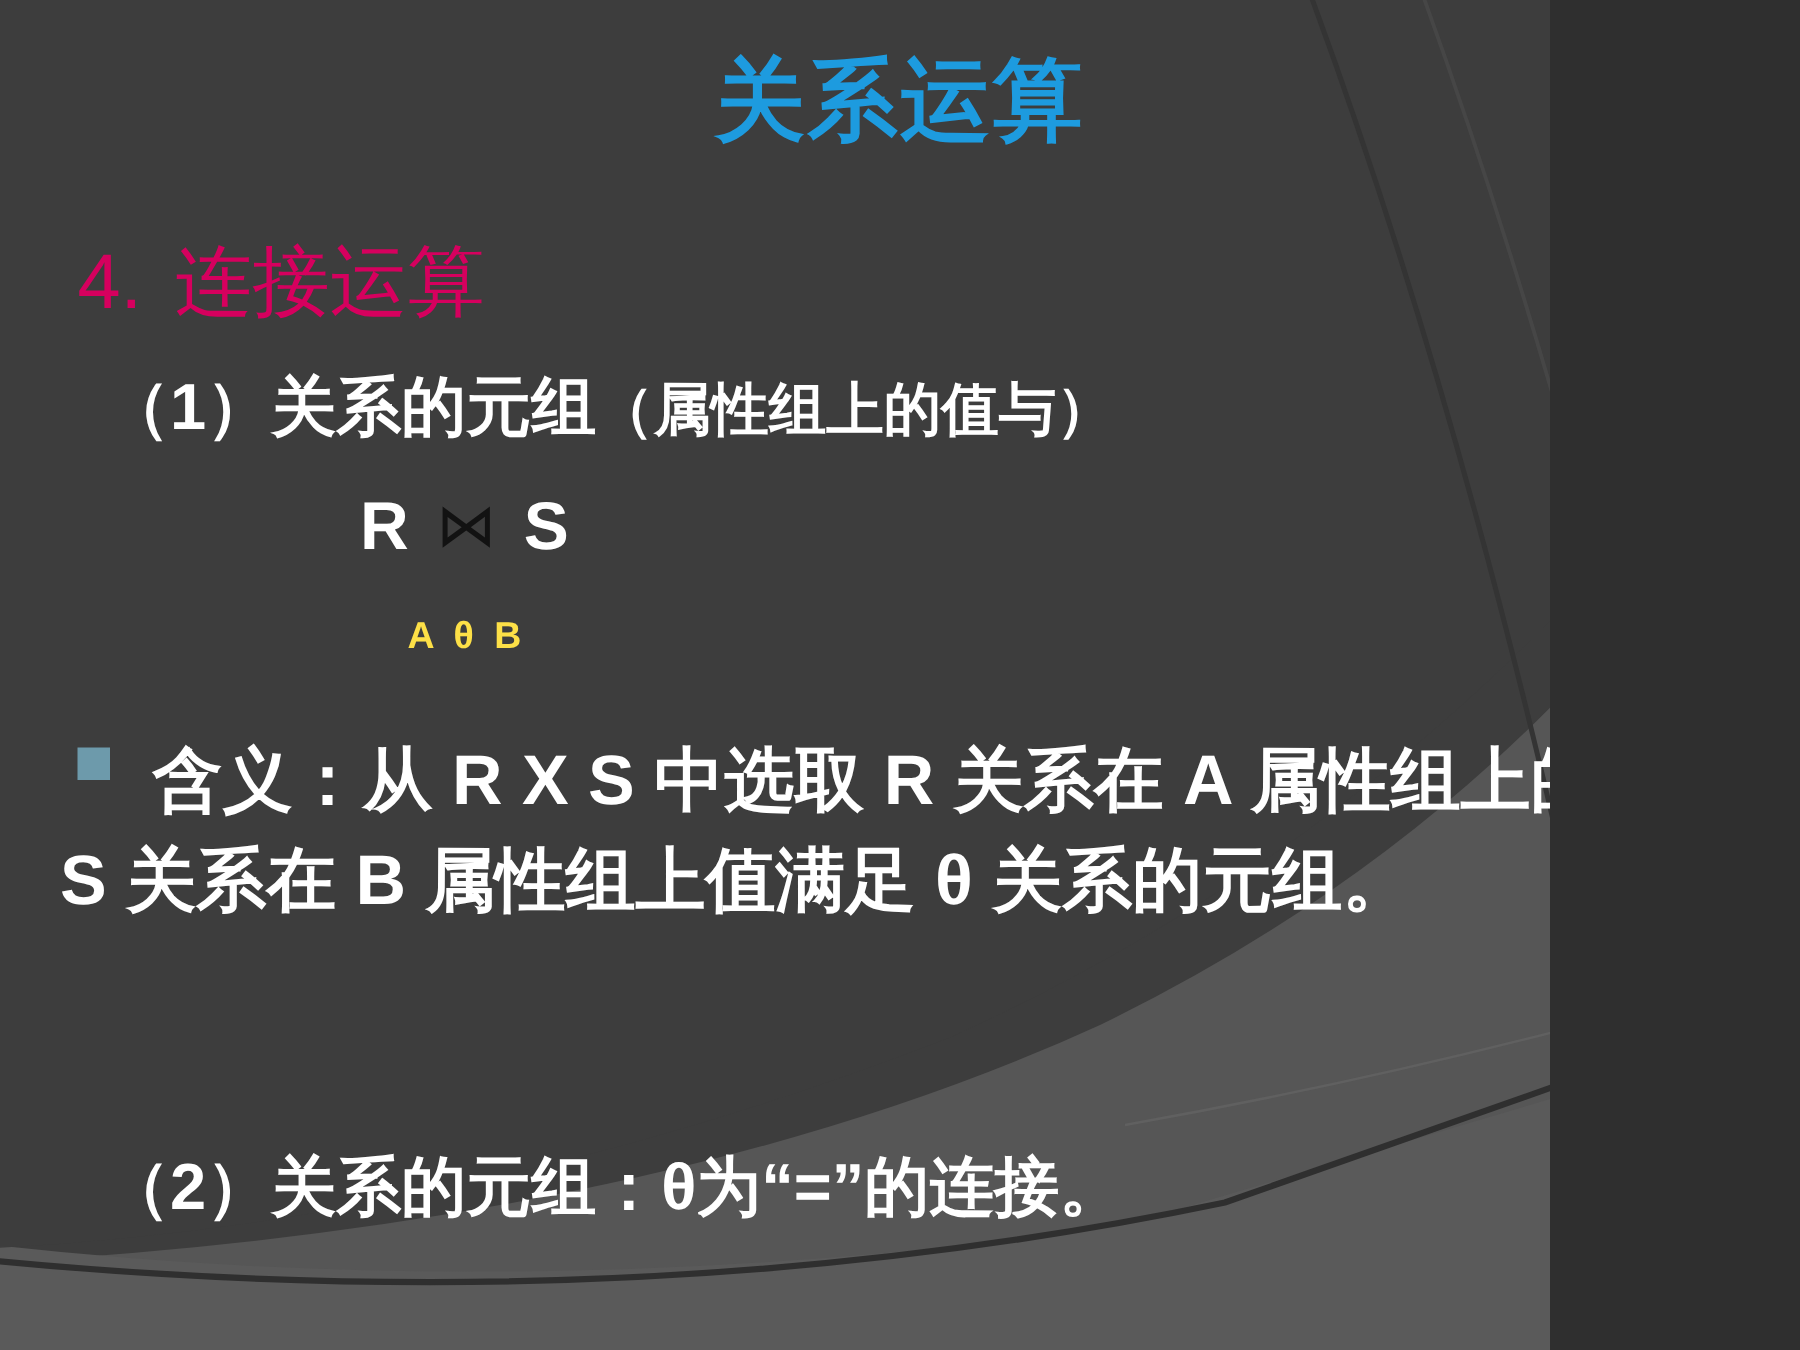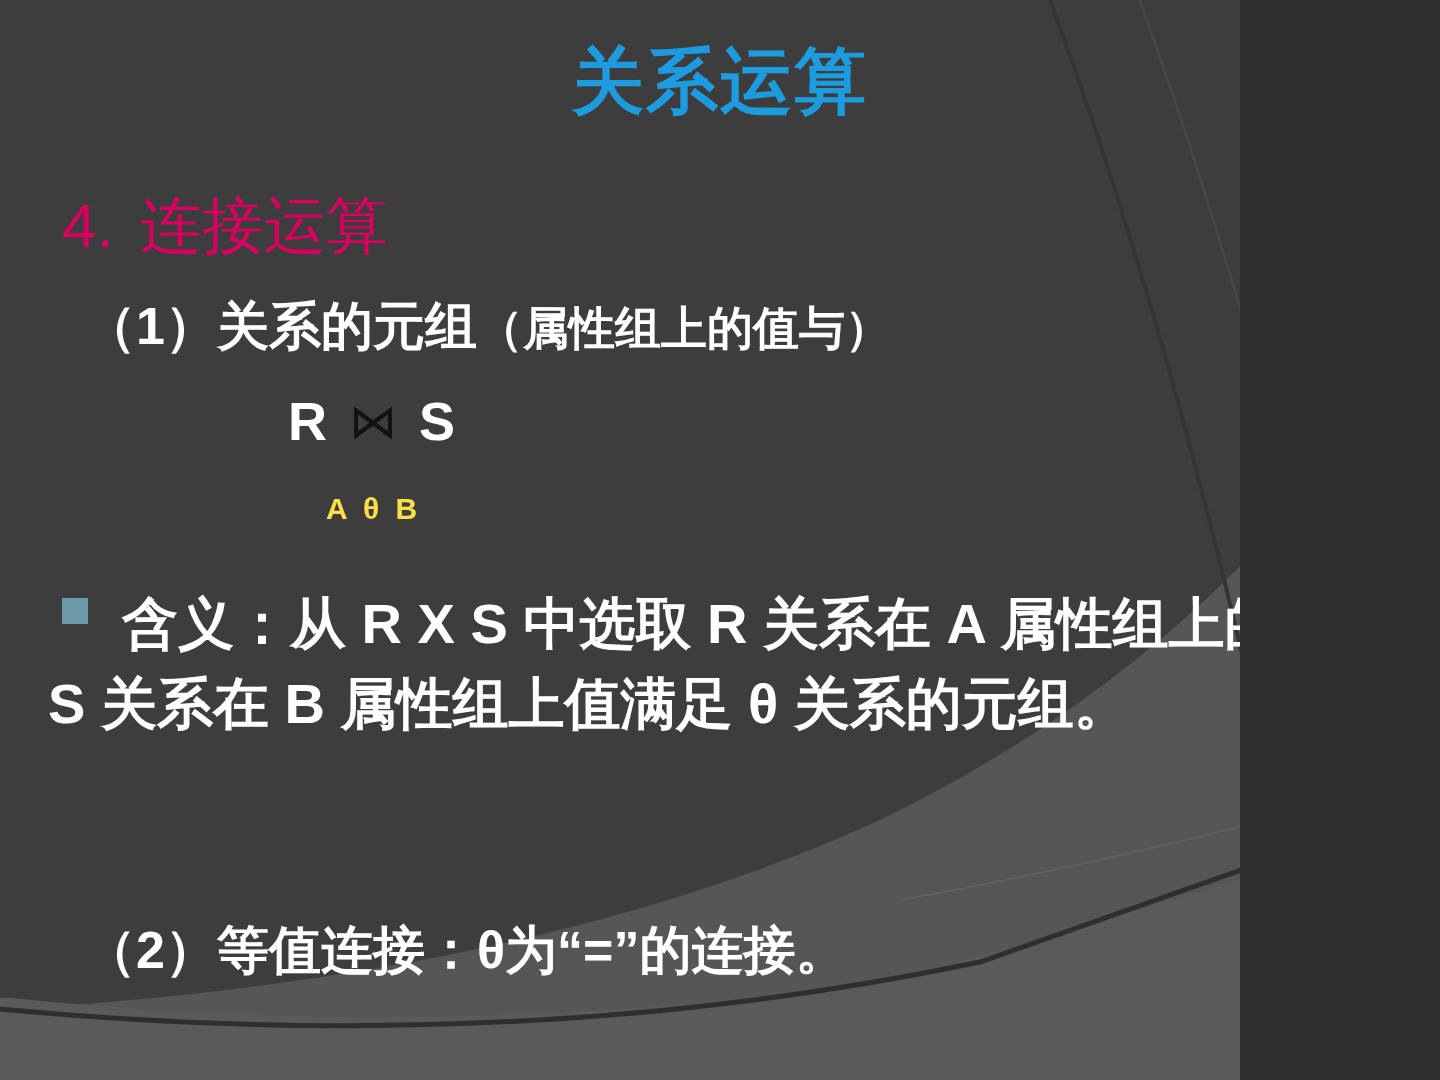--- a/index.html
+++ b/index.html
@@ -190,17 +190,17 @@
     <div class="formula-sub">A θ B</div>
 
     <div class="bullet-block">
       <span class="bullet-marker"></span>
       <div class="bullet-text">
         <span class="indent"></span><span>含义：从 R X S 中选取 R 关系在 A 属性组上的值与 S 关系在 B 属性组上值满足 θ 关系的元组。</span>
       </div>
     </div>
 
     <div class="line-2">
-      <span>（2）</span><span>等值连接：</span><span>θ为“=”的连接。</span>
+      <span>（2）</span><span>关系的元组：</span><span>θ为“=”的连接。</span>
     </div>
 
   </div>
 </div>
 
 </body></html>

